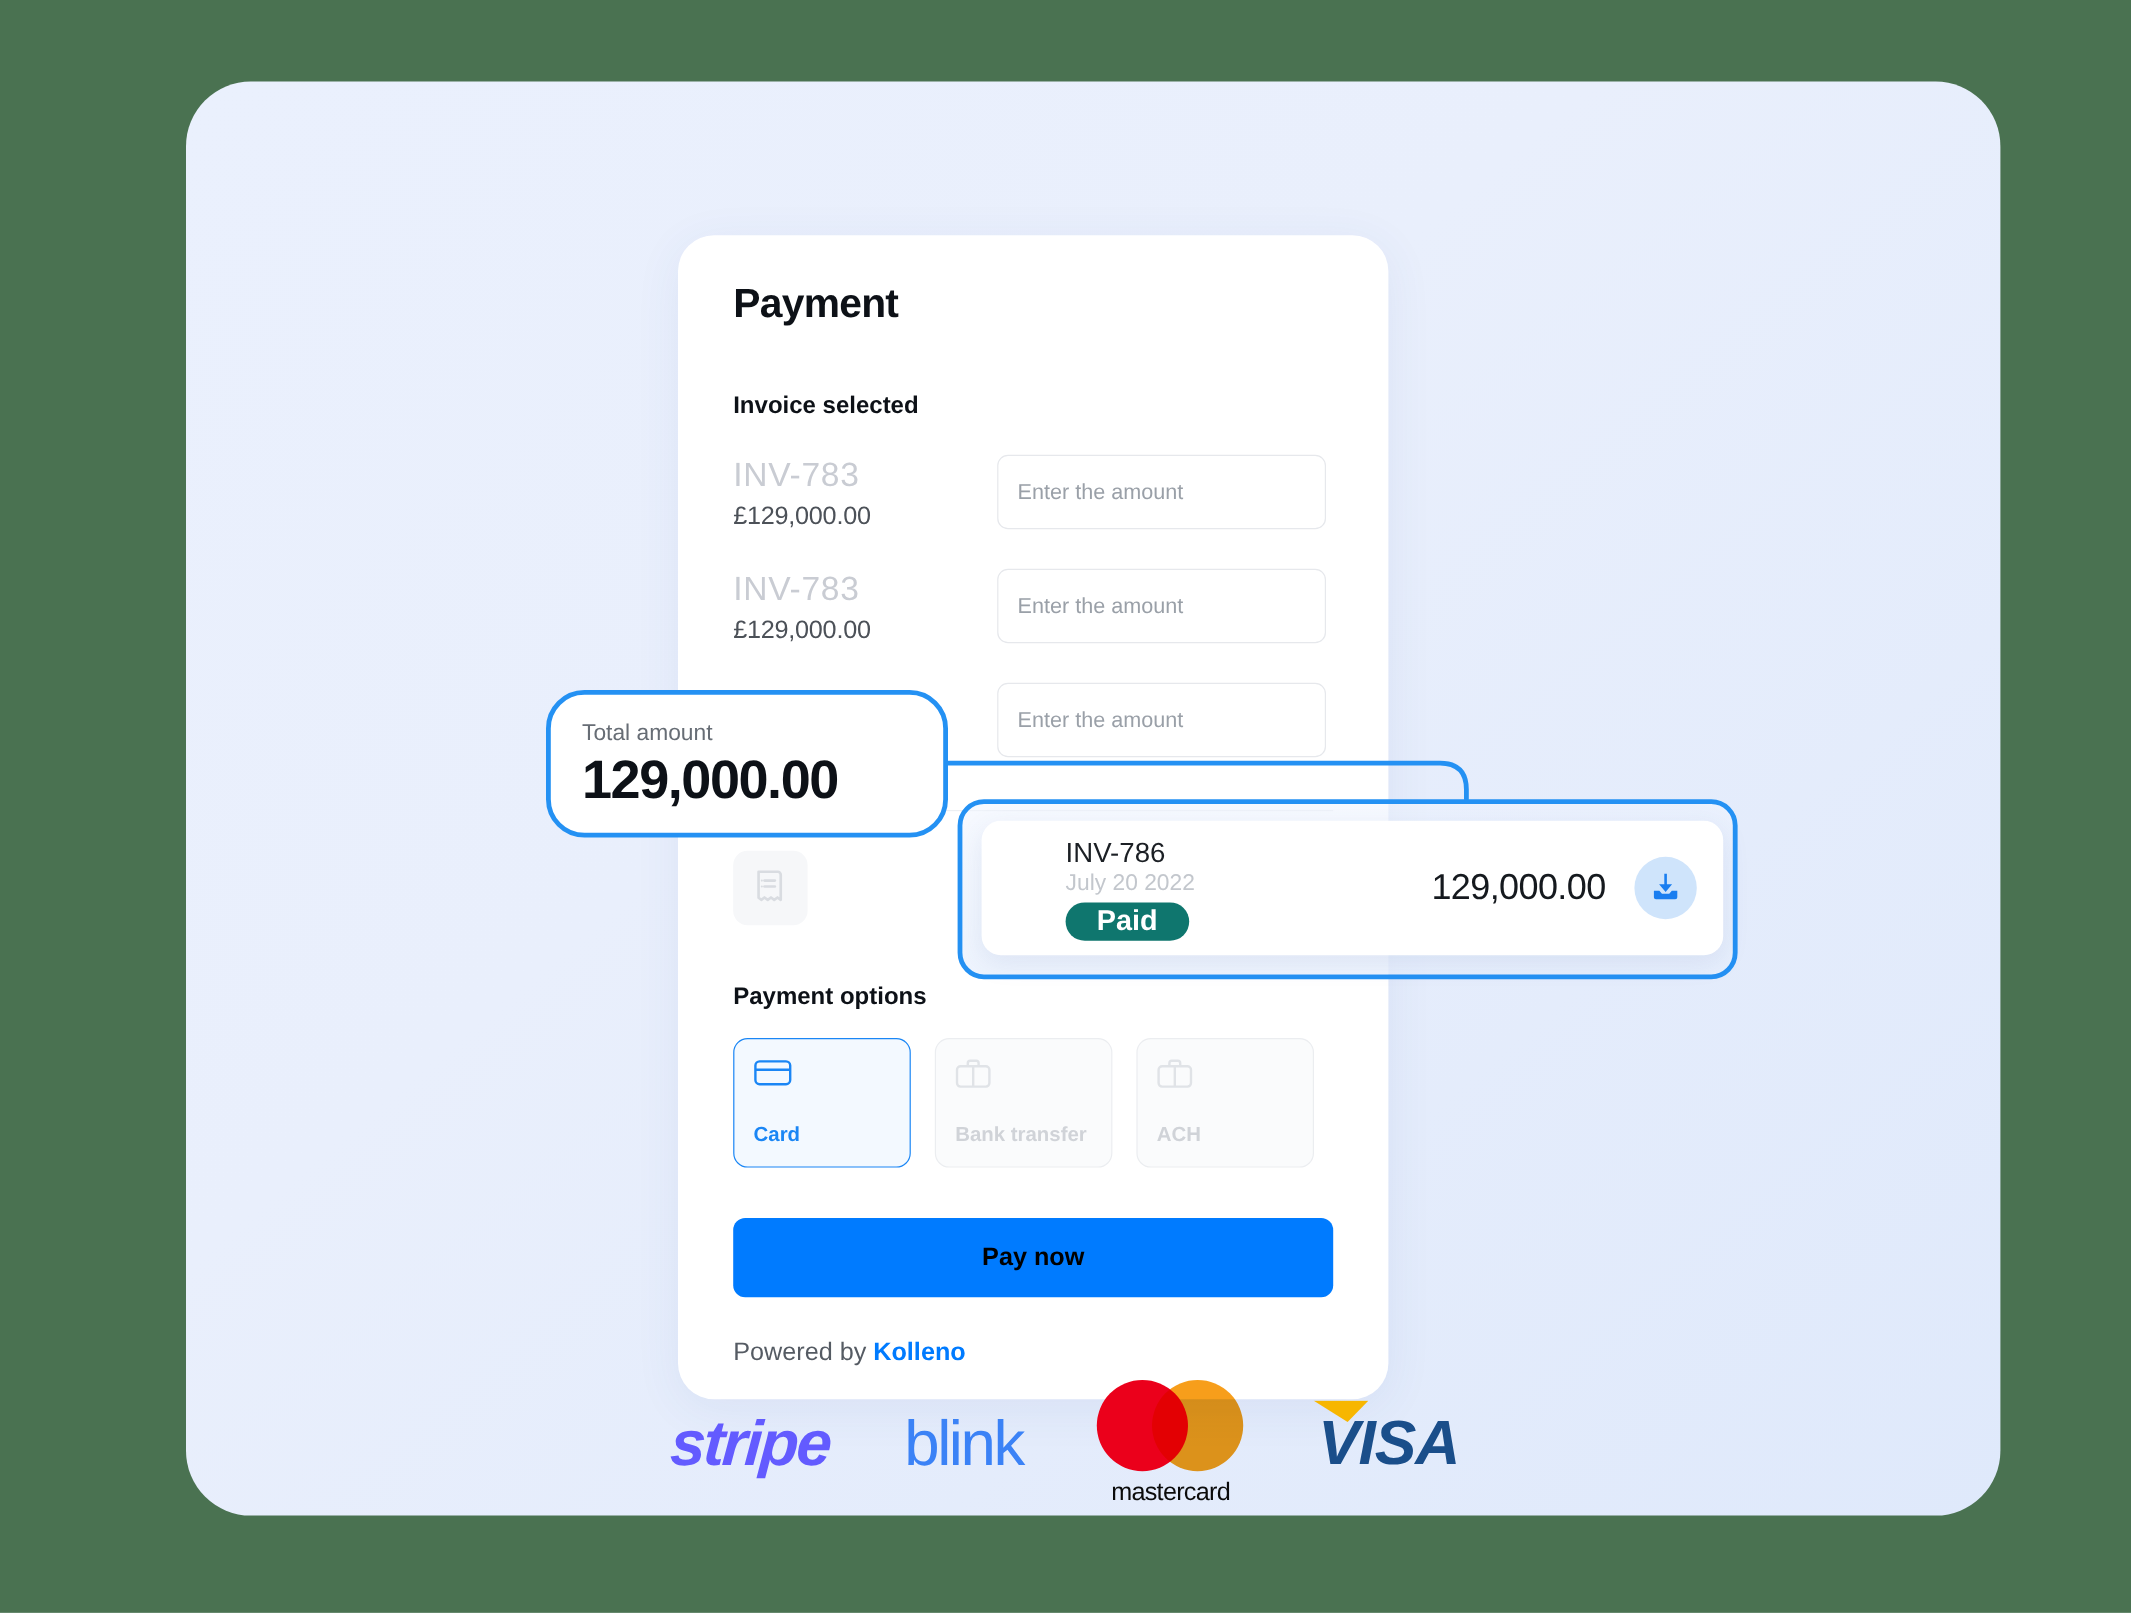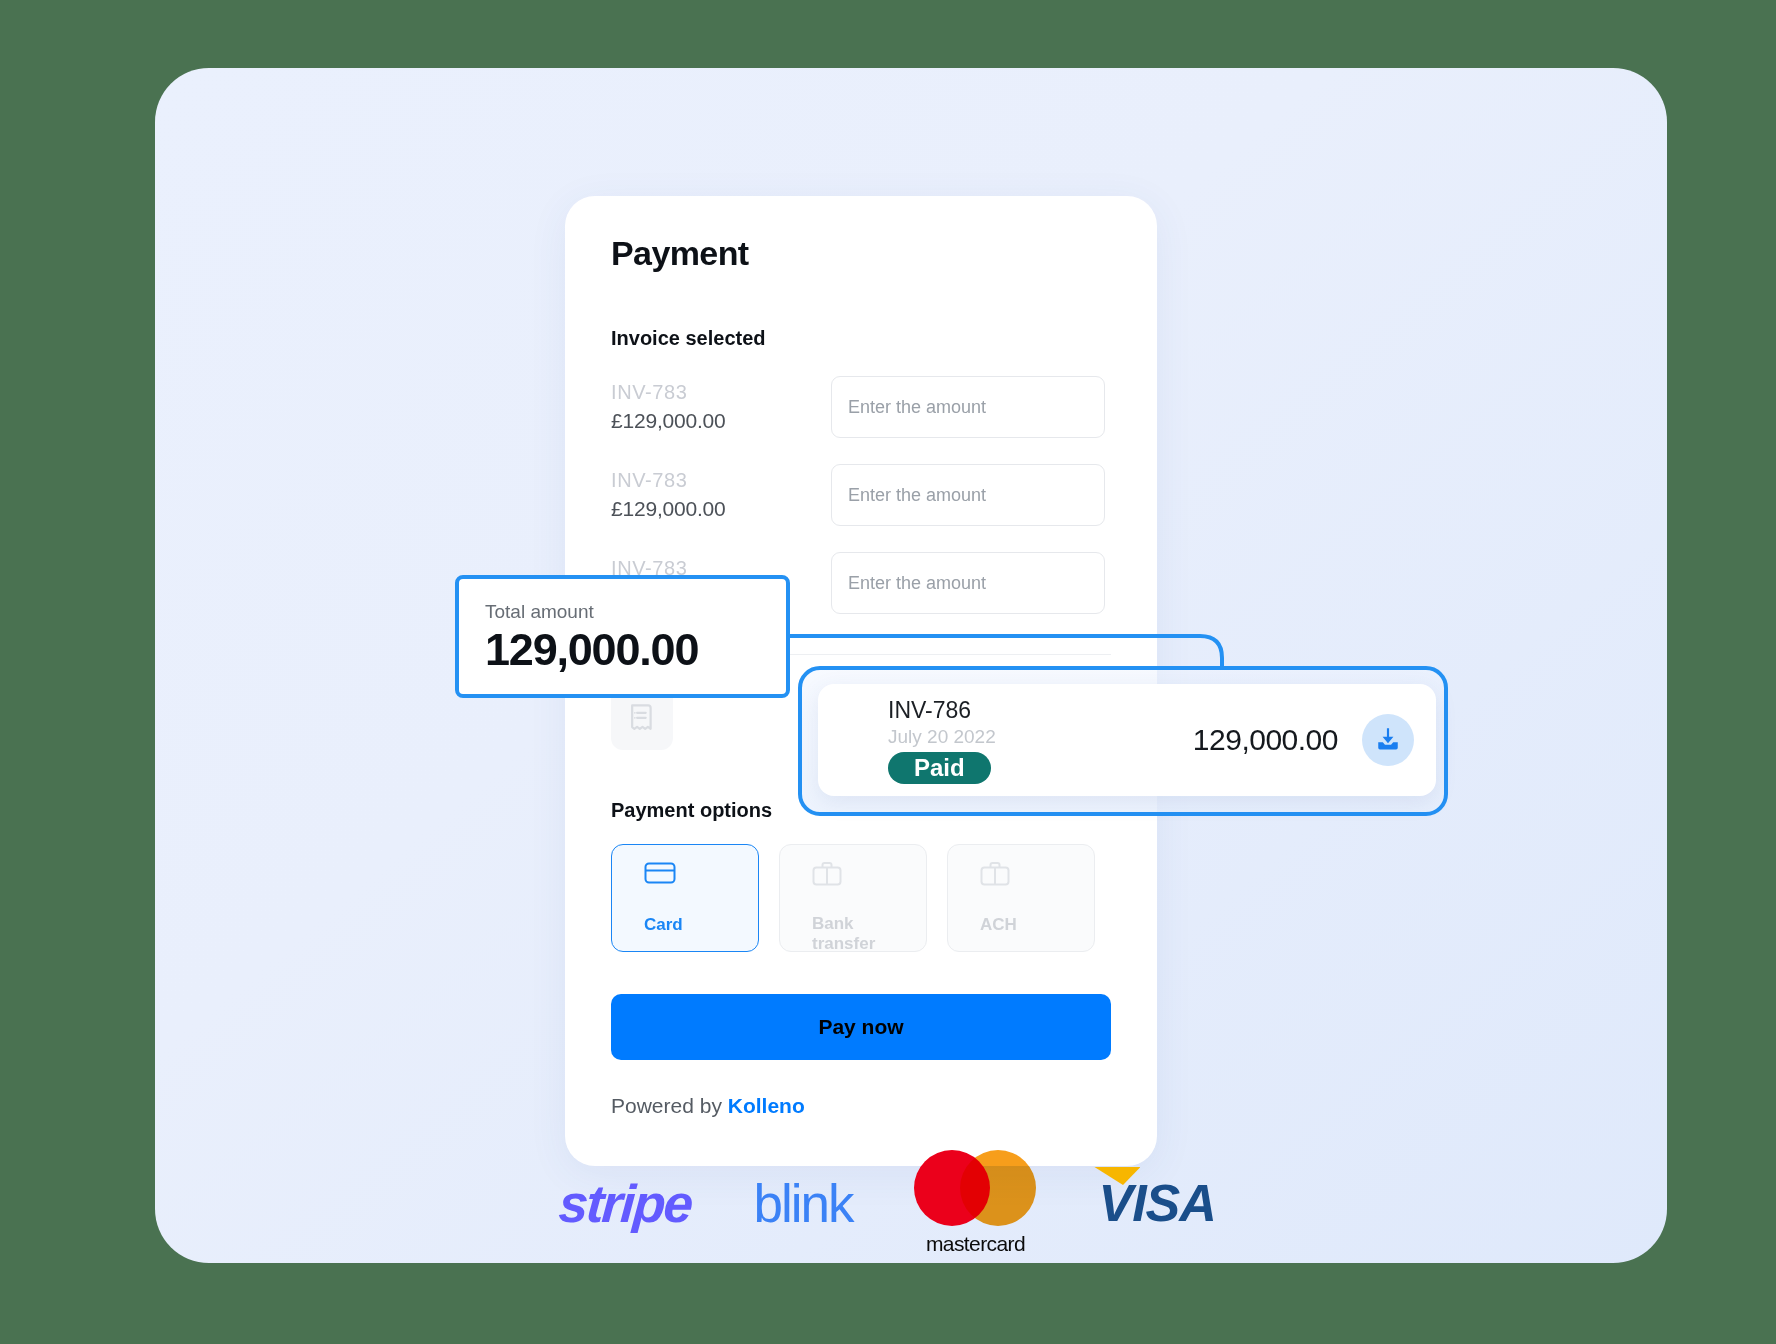--- a/index.html
+++ b/index.html
@@ -60,21 +60,21 @@
   .invoice-row {
     display: flex;
     align-items: center;
     margin-top: 26px;
   }
   .invoice-row:first-of-type { margin-top: 32px; }
 
   .invoice-info { width: 220px; }
 
   .invoice-id {
-    font-size: 20px;
+    font-size: 28px;
     color: #c9ccd3;
     letter-spacing: 0.6px;
     line-height: 1.45;
   }
   .invoice-amount {
     font-size: 21px;
     color: #4c5158;
     line-height: 1.35;
     letter-spacing: -0.2px;
   }
@@ -130,21 +130,21 @@
     gap: 20px;
     margin-top: 22px;
   }
 
   .pay-option {
     width: 148px;
     height: 108px;
     border-radius: 12px;
     border: 1px solid #ebedf0;
     background: #fafbfc;
-    padding: 16px 32px;
+    padding: 16px 16px;
     display: flex;
     flex-direction: column;
     justify-content: space-between;
     cursor: pointer;
     gap: 23px;
   }
   .pay-option.selected {
     border: 1.6px solid #1a86f5;
     background: #f3f9ff;
   }
@@ -193,21 +193,21 @@
 
   
   #total-callout {
     position: absolute;
     left: 300px;
     top: 507px;
     width: 335px;
     height: 123px;
     background: #ffffff;
     border: 4px solid #2491f3;
-    border-radius: 8px;
+    border-radius: 32px;
     padding: 22px 26px 0 26px;
   }
   #total-amount-label {
     font-size: 19px;
     color: #676d75;
   }
   #total-amount-value {
     font-size: 45px;
     font-weight: bold;
     color: #0d1117;

